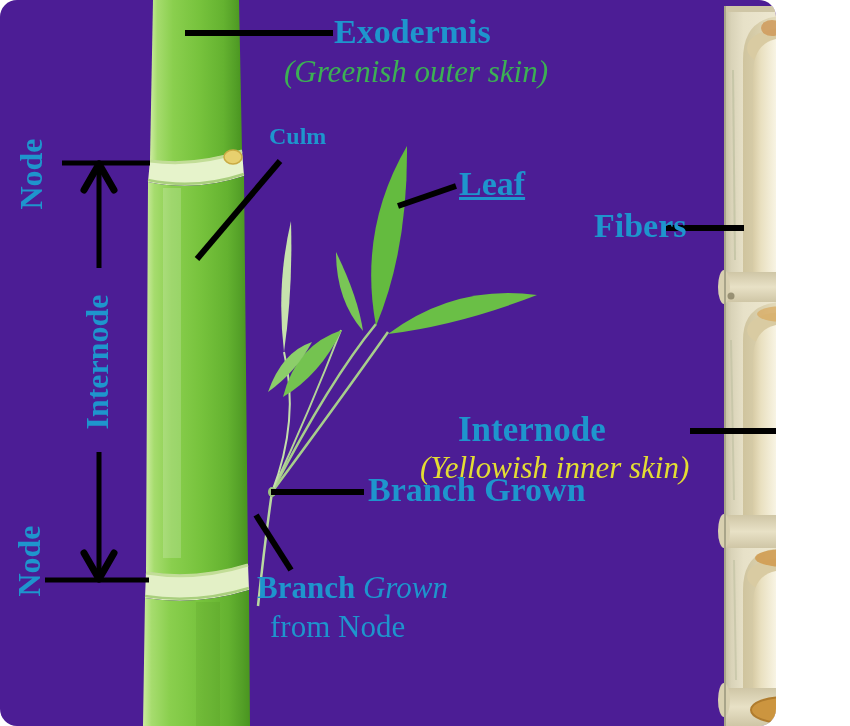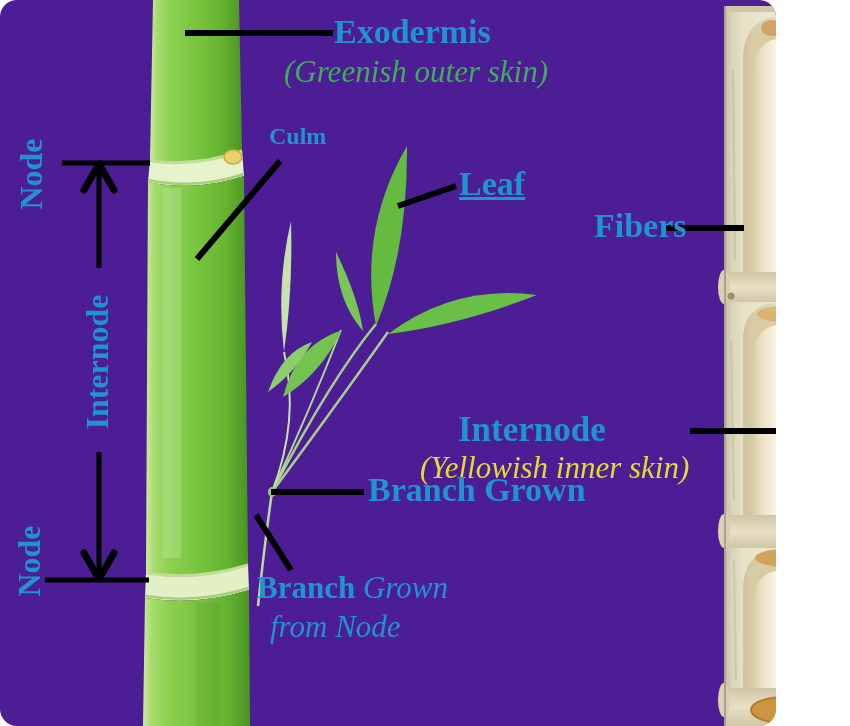--- a/index.html
+++ b/index.html
@@ -181,15 +181,15 @@
   <div class="lbl" style="left:558px;top:209px;font-size:34px;margin-left:36px;">Fibers</div>
 
   <div class="lbl" style="left:458px;top:412px;font-size:35px;">Internode</div>
   <div class="sub sub-yellow" style="left:420px;top:452px;font-size:31px;">(Yellowish inner skin)</div>
 
   <div class="lbl" style="left:368px;top:473px;font-size:34px;">Branch Grown</div>
 
   <div class="mixed" style="left:257px;top:572px;font-size:31px;">
     <span class="b">Branch</span><span class="i"> Grown</span>
   </div>
-  <div class="mixed i" style="left:270px;top:611px;font-size:31px;font-style:italic;">from Node</div>
+  <div class="mixed i" style="left:270px;top:611px;font-size:31px;">from Node</div>
 
 </div>
 
 </body></html>

